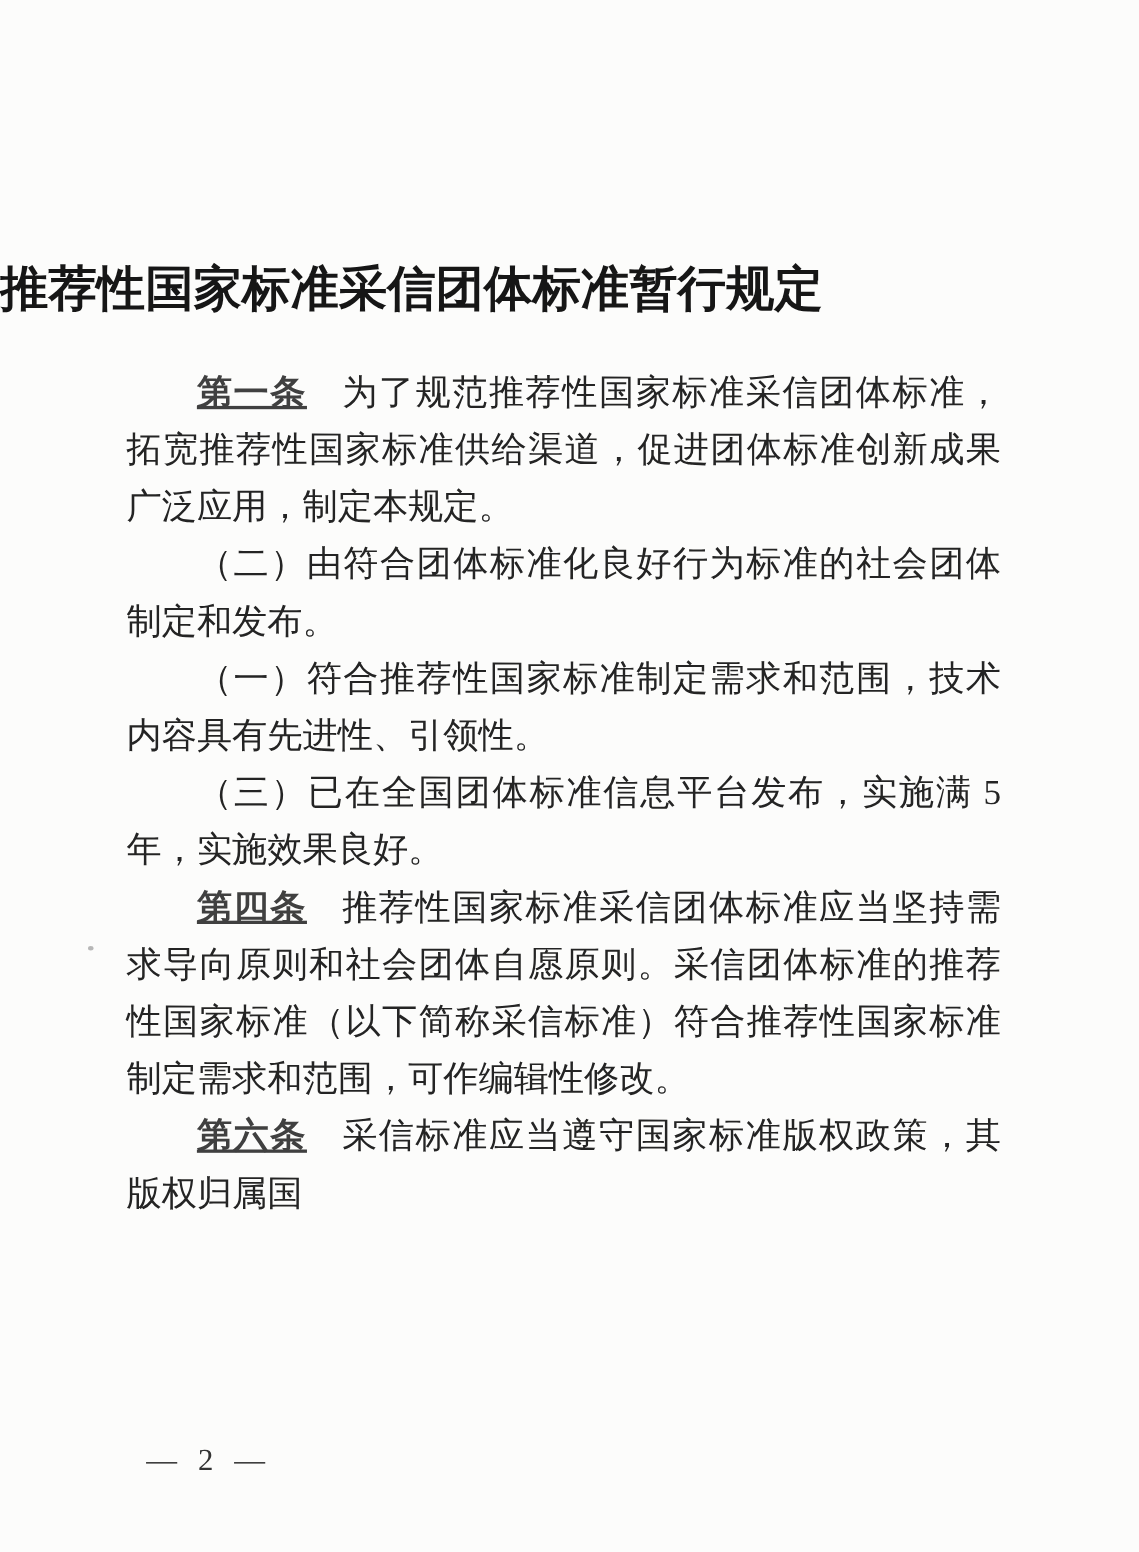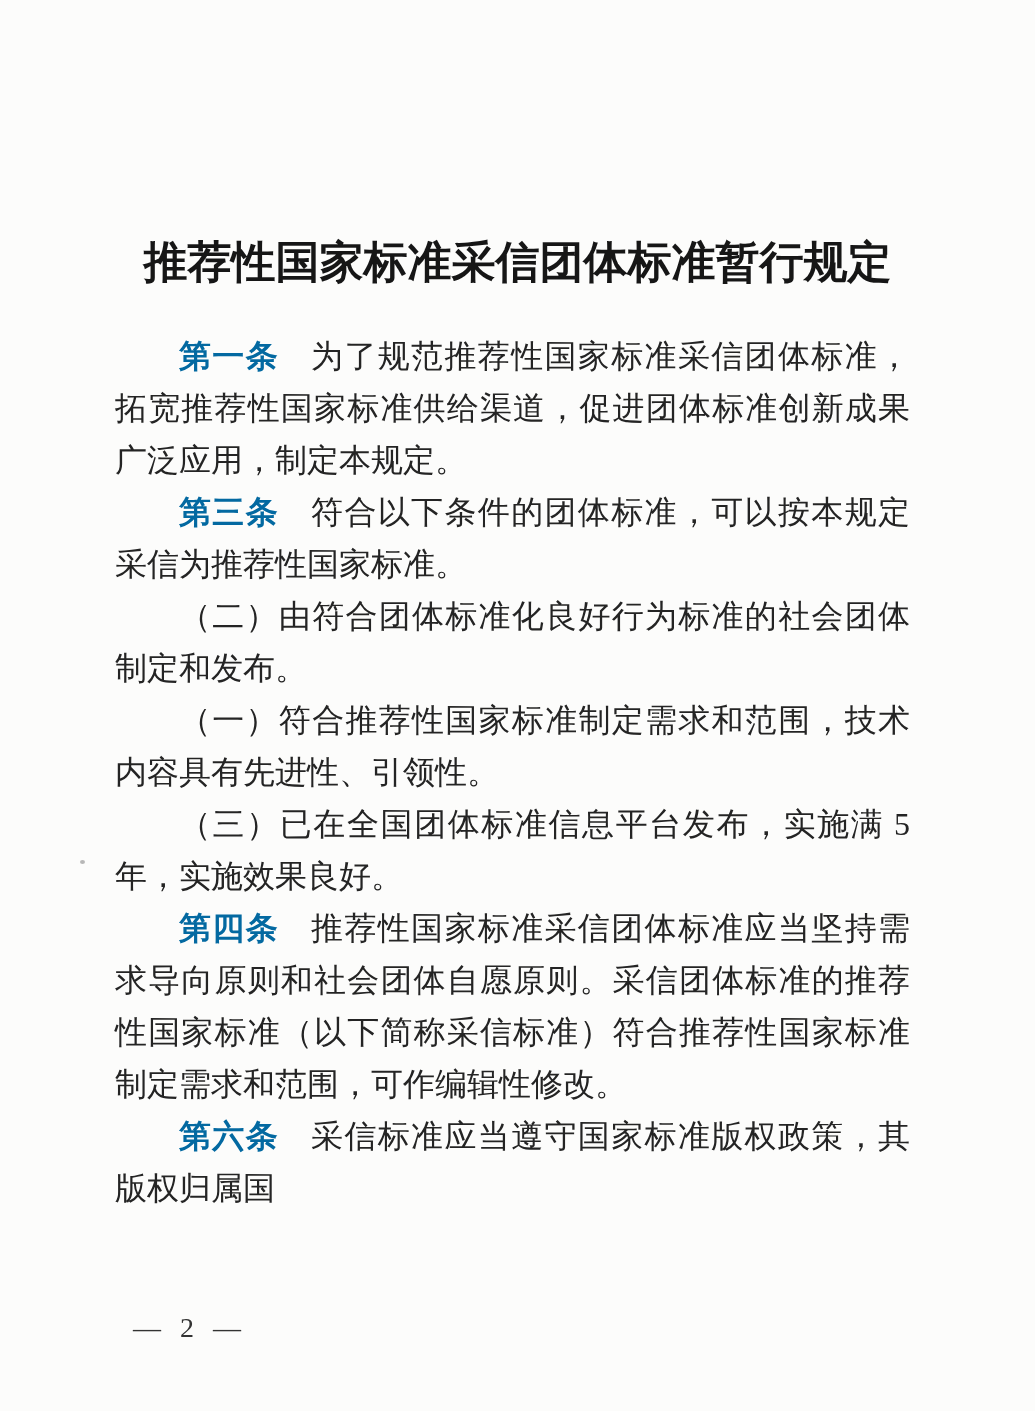--- a/index.html
+++ b/index.html
@@ -15,21 +15,20 @@
     background: #fcfcfb;
     overflow: hidden;
     color: #1f1f1f;
     font-family: "Liberation Serif", "DejaVu Serif", serif;
   }
   .doc-title {
     position: absolute;
     top: 204px;
     left: 0;
     width: 100%;
-    text-align: center;
     font-size: 44px;
     font-weight: 900;
     color: #161616;
     letter-spacing: 0px;
     font-family: "Liberation Serif", "DejaVu Serif", serif;
   }
   .doc-body {
     position: absolute;
     top: 330px;
     left: 115px;
@@ -38,22 +37,23 @@
     line-height: 52px;
     text-align: justify;
   }
   .para {
     margin: 0;
     text-indent: 2em;
     color: #242424;
   }
   .article-label {
     font-weight: 700;
-    color: #0369a1;
+    color: #404040;
     margin-right: 1em;
+    text-decoration: underline;
   }
   .article-label:empty {
     margin-right: 0;
   }
   .page-footer {
     position: absolute;
     top: 1312px;
     left: 133px;
     font-size: 28px;
     letter-spacing: 6px;
@@ -73,21 +73,20 @@
 </style>
 </head>
 <body>
 
 <div class="page">
 
   <h1 class="doc-title">推荐性国家标准采信团体标准暂行规定</h1>
 
   <div class="doc-body">
     <p class="para"><span class="article-label">第一条</span><span>为了规范推荐性国家标准采信团体标准，拓宽推荐性国家标准供给渠道，促进团体标准创新成果广泛应用，制定本规定。</span></p>
-    <p class="para"><span class="article-label">第三条</span><span>符合以下条件的团体标准，可以按本规定采信为推荐性国家标准。</span></p>
     <p class="para"><span class="article-label"></span><span>（二）由符合团体标准化良好行为标准的社会团体制定和发布。</span></p>
     <p class="para"><span class="article-label"></span><span>（一）符合推荐性国家标准制定需求和范围，技术内容具有先进性、引领性。</span></p>
     <p class="para"><span class="article-label"></span><span>（三）已在全国团体标准信息平台发布，实施满 5 年，实施效果良好。</span></p>
     <p class="para"><span class="article-label">第四条</span><span>推荐性国家标准采信团体标准应当坚持需求导向原则和社会团体自愿原则。采信团体标准的推荐性国家标准（以下简称采信标准）符合推荐性国家标准制定需求和范围，可作编辑性修改。</span></p>
     <p class="para"><span class="article-label">第六条</span><span>采信标准应当遵守国家标准版权政策，其版权归属国</span></p>
   </div>
 
   <div class="scan-speck"></div>
 
   <div class="page-footer">— 2 —</div>

